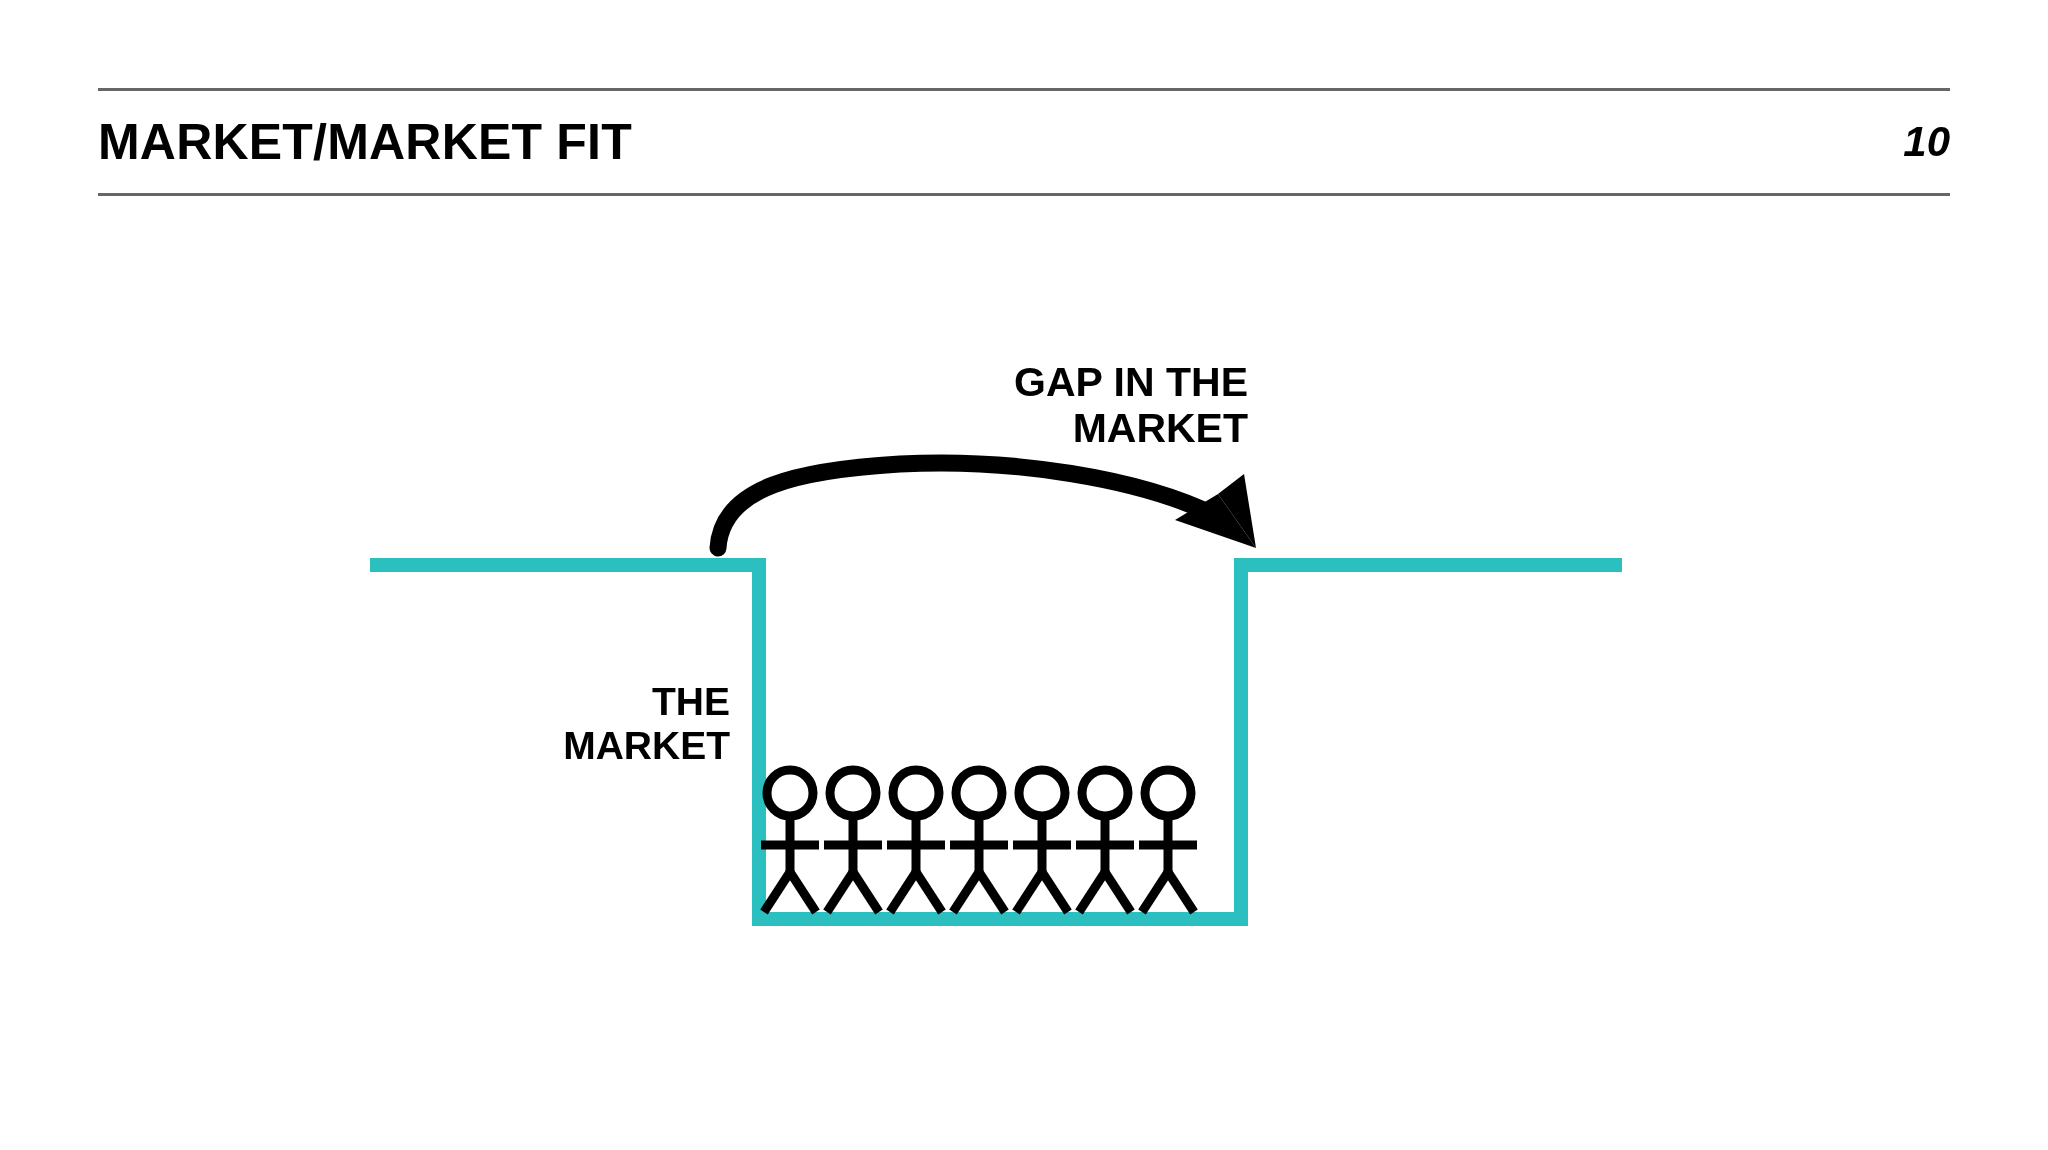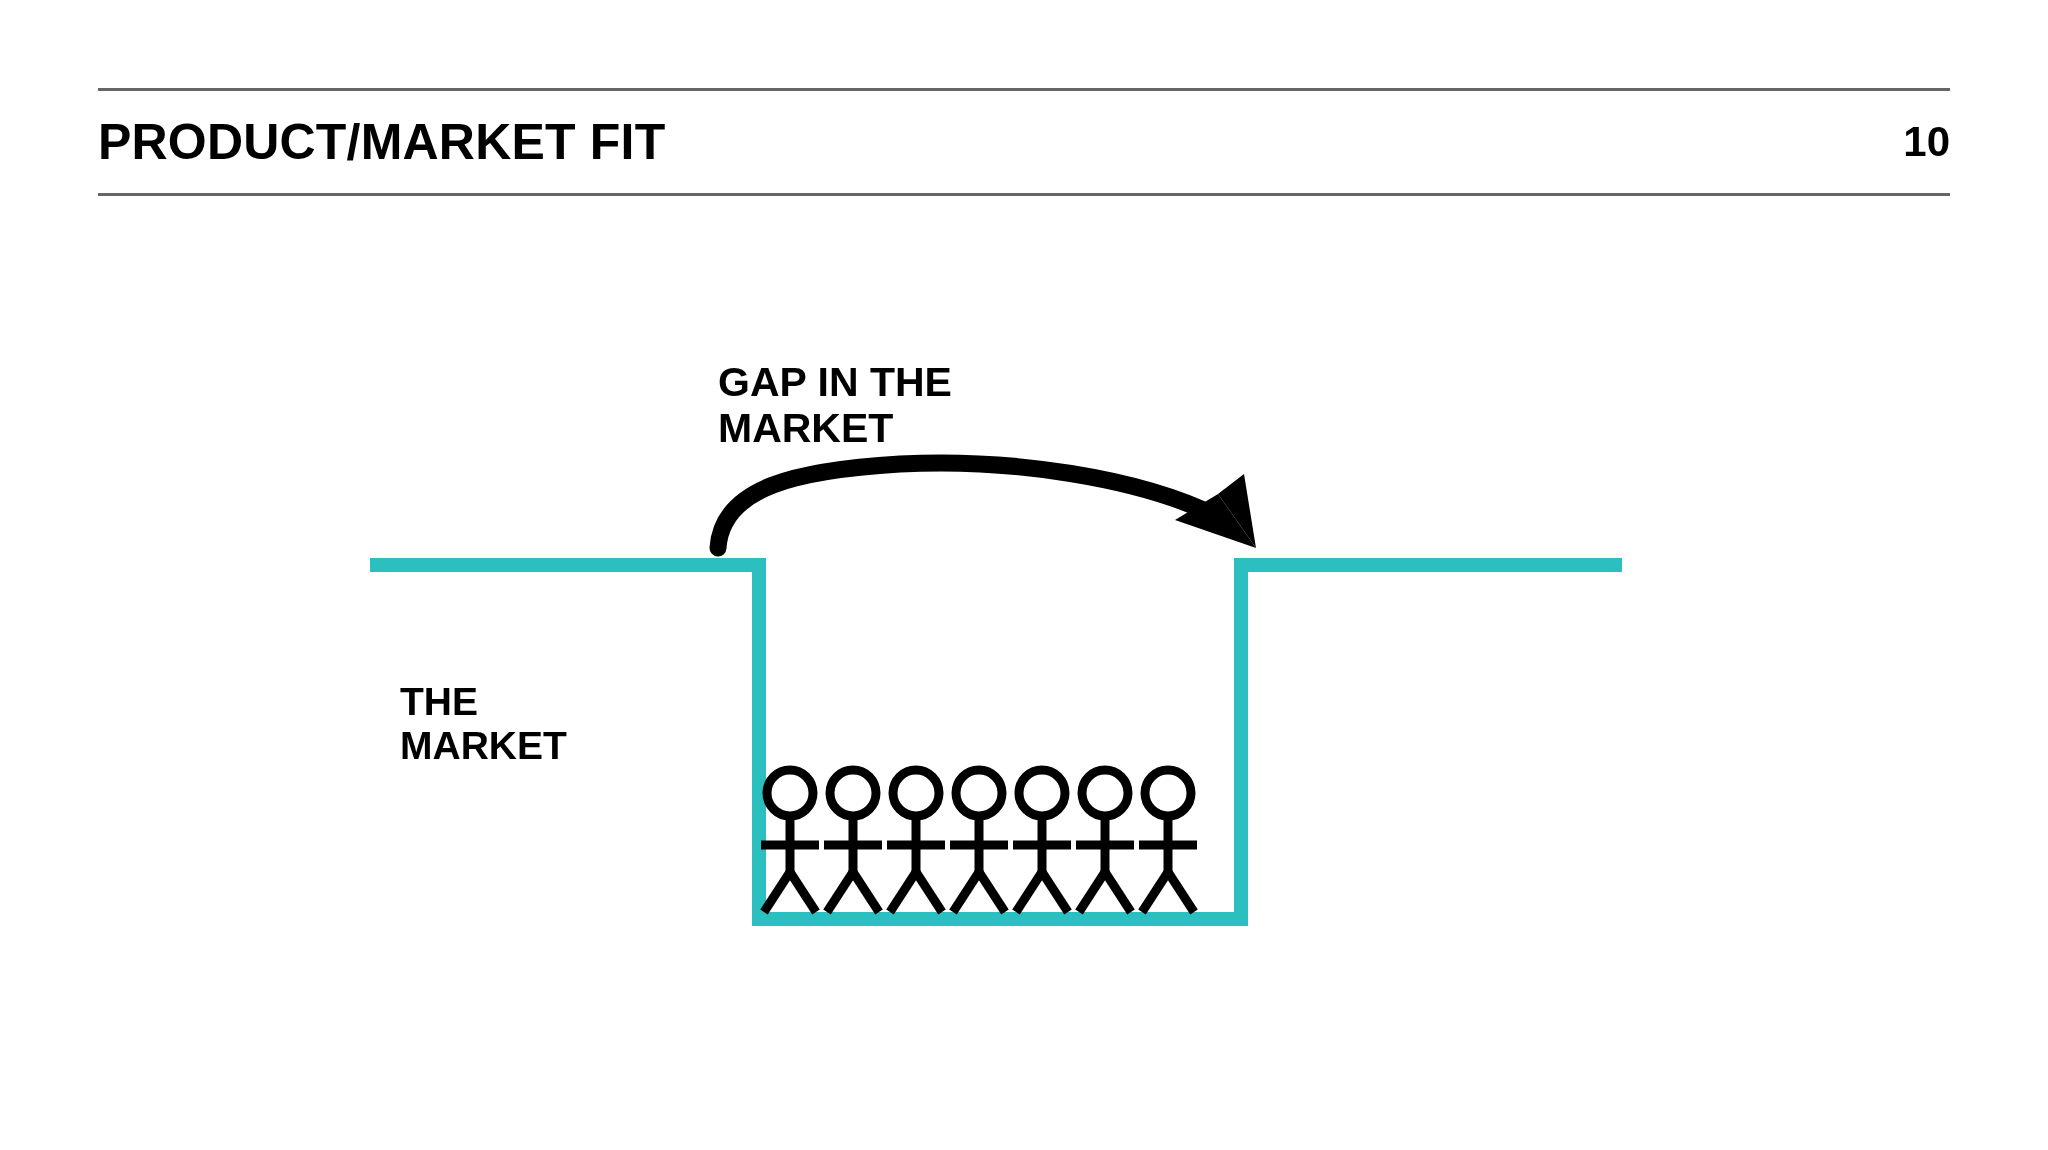--- a/index.html
+++ b/index.html
@@ -37,38 +37,39 @@
     letter-spacing: 0.2px;
     line-height: 1;
     color: #000000;
     white-space: nowrap;
   }
   .slide-number {
     font-size: 42px;
     font-weight: bold;
     line-height: 1;
     color: #000000;
+    font-style: italic;
   }
 
   
   .diagram {
     position: absolute;
     left: 0;
     top: 0;
     width: 2048px;
     height: 1150px;
   }
   .diagram svg {
     display: block;
   }
 
   
   .label {
     position: absolute;
-    text-align: left;
+    text-align: right;
     font-weight: bold;
     line-height: 1.12;
     white-space: pre-line;
   }
   .label-gap {
     left: 718px;
     top: 360px;
     width: 530px;
     font-size: 41px;
     color: #000000;
@@ -85,21 +86,21 @@
     top: 680px;
     width: 330px;
     font-size: 39px;
     color: #000000;
   }
 </style>
 </head>
 <body>
 
 <div class="slide-header">
-  <div class="slide-title">PRODUCT/MARKET FIT</div>
+  <div class="slide-title">MARKET/MARKET FIT</div>
   <div class="slide-number">10</div>
 </div>
 
 <div class="diagram">
   <svg width="2048" height="1150" viewBox="0 0 2048 1150" xmlns="http://www.w3.org/2000/svg">
 
     <g>
 
       <rect x="370" y="558" width="396" height="14" fill="#2CBFBF"></rect>
 

